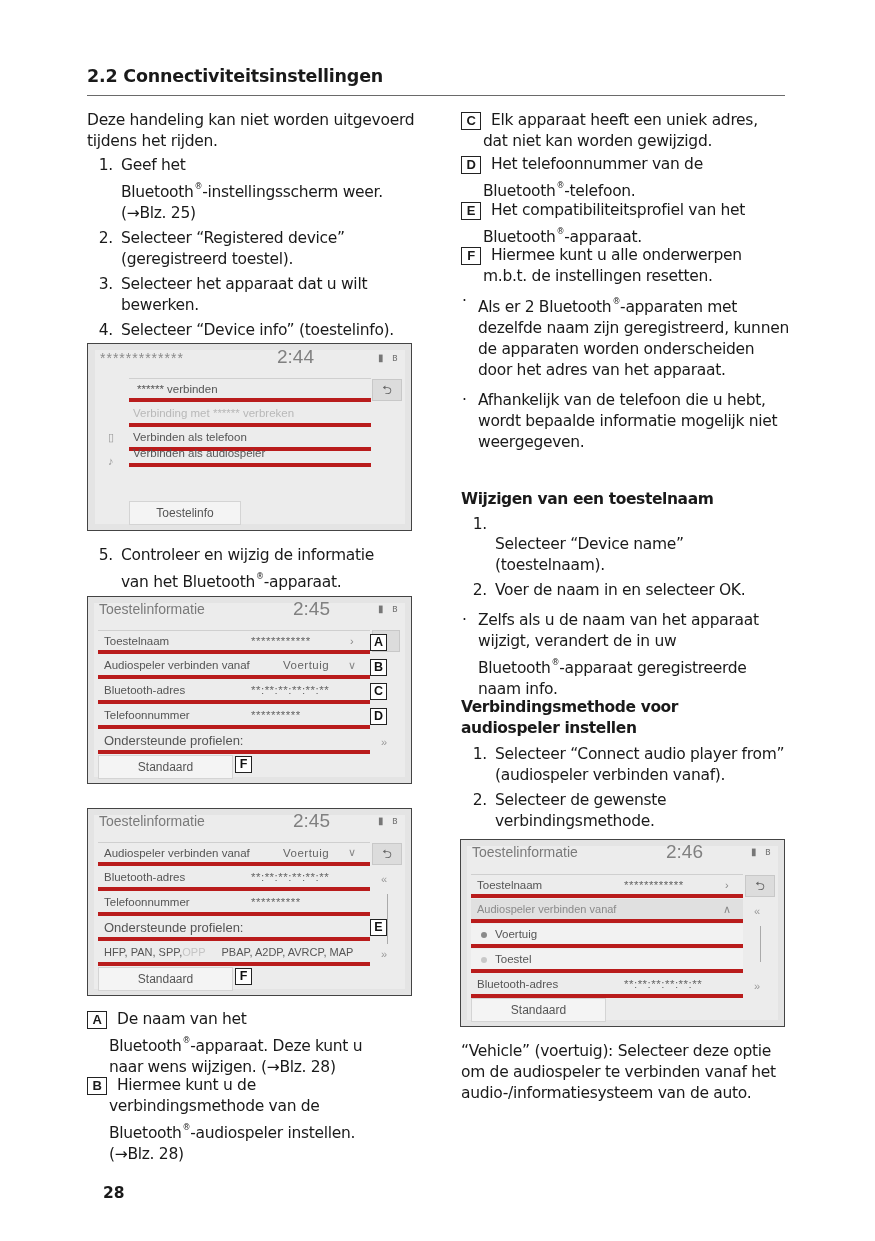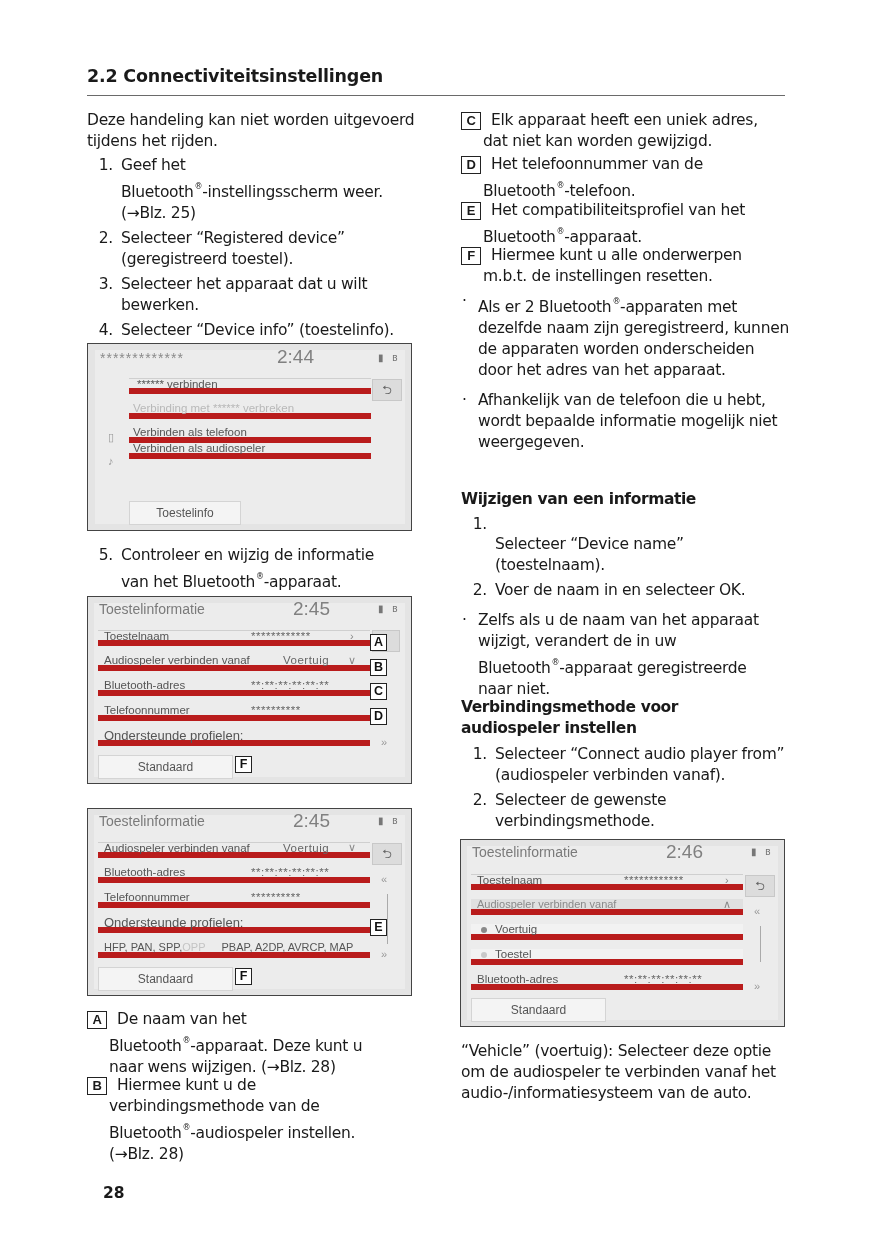--- a/index.html
+++ b/index.html
@@ -29,21 +29,21 @@
   .callout .box { width: 20px; height: 18px; border: 1.2px solid #222; font-family: "Liberation Sans", sans-serif; font-weight: bold; font-size: 13px; line-height: 16px; text-align: center; flex: none; margin-top: 2px; background: #fff; }
   .callout .body { flex: 1; padding-left: 7px; }
   .callout .indent { margin-left: -5px; }
 
   
   .screen { position: absolute; border: 1.5px solid #444; background: #e4e4e4; overflow: hidden; font-family: "Liberation Sans", sans-serif; }
   .screen .inner { position: absolute; left: 6px; top: 6px; right: 6px; bottom: 6px; background: #ececec; }
   .scr-title { position: absolute; font-size: 14px; color: #7a7a7a; }
   .scr-time { position: absolute; font-size: 19px; color: #808080; font-family: "Liberation Sans", sans-serif; }
   .scr-icons { position: absolute; font-size: 10px; color: #777; letter-spacing: 3px; }
-  .row { position: absolute; height: 16px; border-bottom: 6px solid #b91c1c; font-size: 11.5px; color: #555; display: flex; align-items: center; }
+  .row { position: absolute; height: 24px; border-bottom: 4px solid #b91c1c; font-size: 11.5px; color: #555; display: flex; align-items: center; }
   .row.lbl-light { color: #b8b8b8; }
   .row .val { position: absolute; color: #666; letter-spacing: 0.5px; }
   .row .chev { position: absolute; color: #888; font-size: 11px; }
   .back-btn { position: absolute; width: 30px; height: 22px; background: #dcdcdc; border: 1px solid #c8c8c8; color: #666; font-size: 12px; text-align: center; line-height: 20px; }
   .scr-btn { position: absolute; height: 24px; background: #f4f4f4; border: 1px solid #d4d4d4; font-size: 12px; color: #555; text-align: center; line-height: 22px; }
   .scroll-arrow { position: absolute; color: #999; font-size: 11px; }
   .scroll-line { position: absolute; width: 1px; background: #aaa; }
   .small-icon { position: absolute; color: #999; font-size: 11px; }
   .mk { position: absolute; width: 17px; height: 17px; border: 1.2px solid #222; background: #fff; font-weight: bold; font-size: 12.5px; line-height: 15px; text-align: center; color: #111; font-family: "Liberation Sans", sans-serif; }
   .radio-dot { display: inline-block; width: 6px; height: 6px; border-radius: 50%; margin-right: 8px; }
@@ -254,37 +254,37 @@
   <div class="bullet">
     <span class="dot">·</span>
     <span class="body"><span>Als er 2 Bluetooth</span><sup class="reg">®</sup><span>-apparaten met dezelfde naam zijn geregistreerd, kunnen de apparaten worden onderscheiden door het adres van het apparaat.</span></span>
   </div>
   <div class="bullet" style="margin-top:9px;">
     <span class="dot">·</span>
     <span class="body">Afhankelijk van de telefoon die u hebt, wordt bepaalde informatie mogelijk niet weergegeven.</span>
   </div>
 </div>
 
-<div class="col col-right sub-heading" style="top:489px;">Wijzigen van een informatie</div>
+<div class="col col-right sub-heading" style="top:489px;">Wijzigen van een toestelnaam</div>
 <div class="col col-right txt" style="top:514px;">
   <div class="step">
     <span class="num">1.</span>
     <span class="body" style="padding-right:80px;margin-top:20px;">Selecteer “Device name” (toestelnaam).</span>
   </div>
   <div class="step" style="margin-top:4px;">
     <span class="num">2.</span>
     <span class="body">Voer de naam in en selecteer OK.</span>
   </div>
   <div class="bullet" style="margin-top:9px;">
     <span class="dot">·</span>
     <span class="body">
       <span>Zelfs als u de naam van het apparaat</span><br>
       <span>wijzigt, verandert de in uw</span><br>
       <span>Bluetooth</span><sup class="reg">®</sup><span>-apparaat geregistreerde</span><br>
-      <span>naar niet.</span>
+      <span>naam info.</span>
     </span>
   </div>
 </div>
 
 <div class="col col-right sub-heading" style="top:697px; padding-right:10px;">Verbindingsmethode voor audiospeler instellen</div>
 <div class="col col-right txt" style="top:744px;">
   <div class="step">
     <span class="num">1.</span>
     <span class="body">Selecteer “Connect audio player from” (audiospeler verbinden vanaf).</span>
   </div>

